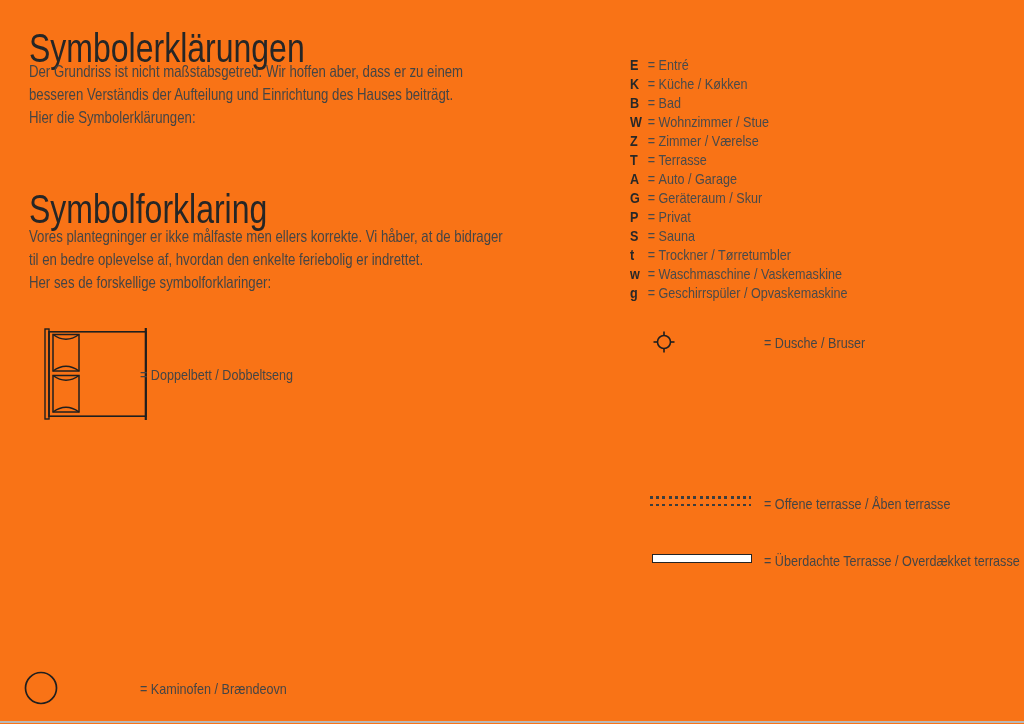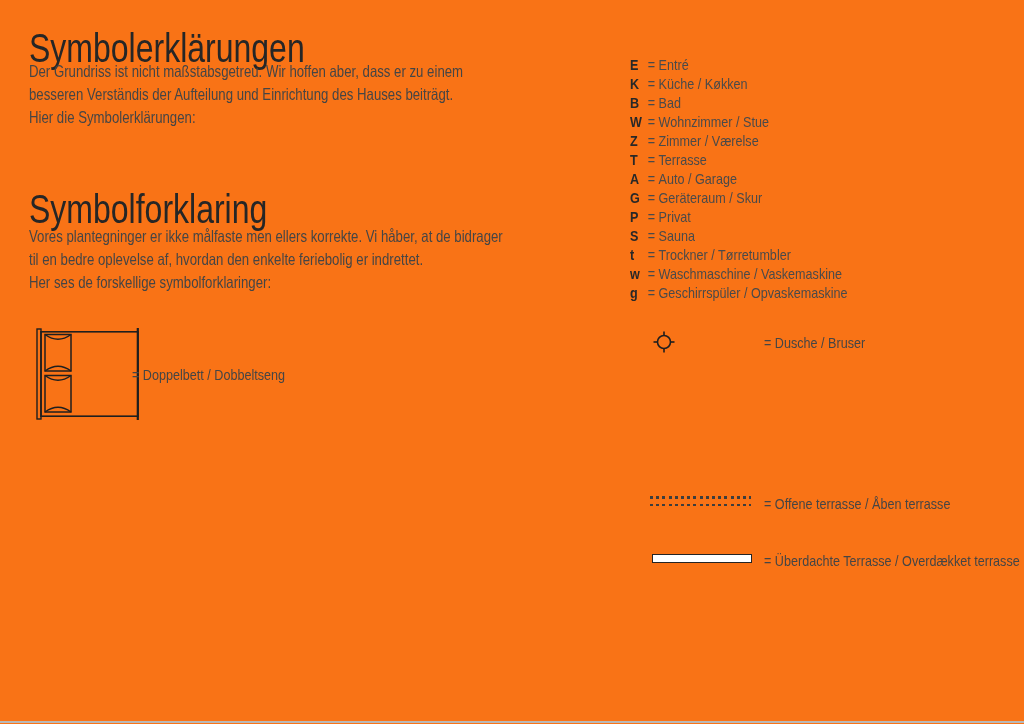--- a/index.html
+++ b/index.html
@@ -26,21 +26,21 @@
   
   .letters {
     position:absolute; left:630px; top:55px; transform:scaleX(0.84);
     transform-origin:left top; font-size:15px; color:#454545; width:330px;
   }
   .lrow { display:flex; height:19px; line-height:19px; white-space:nowrap; }
   .ll { width:21px; font-weight:700; color:#282828; }
   .le { width:13px; color:#4a4a4a; }
   .ld { color:#4a4a4a; }
   
-  .symrow  { position:absolute; left:14px;padding-left:22px; }
+  .symrow  { position:absolute; left:22px;padding-left:22px; }
   .rsymrow { position:absolute; left:652px; }
   .slabel {
     position:absolute; left:118px; top:50%;
     transform:translateY(-50%) scaleX(0.84); transform-origin:left center;
     font-size:15px; color:#454545; white-space:nowrap;
   }
   .rsymrow .slabel { left:112px; }
   .icn { display:block; }
   .icn * { vector-effect:none; }
   svg { stroke:#1f1f1f; fill:none; }
@@ -156,20 +156,26 @@
       <rect x="9" y="47.5" width="26" height="36.5" stroke-width="1.5"></rect>
       <path d="M9,47.5 Q22,57 35,47.5" stroke-width="1.5"></path>
       <path d="M9,84 Q22,74.5 35,84" stroke-width="1.5"></path>
     </svg>
     <span class="slabel">= Doppelbett / Dobbeltseng</span>
   </div>
 
 
 
 
+  <div class="symrow" style="top:670px;height:36px;width:400px">
+    <svg class="icn abs" style="left:2px;top:1px" width="34" height="34" viewBox="0 0 34 34">
+      <circle cx="17" cy="17" r="15.5" stroke-width="1.7"></circle>
+    </svg>
+    <span class="slabel">= Kaminofen / Brændeovn</span>
+  </div>
 
   <div class="rsymrow" style="top:330px;height:24px;width:380px">
     <svg class="icn" width="24" height="24" viewBox="0 0 24 24">
       <circle cx="12" cy="12" r="6.5" stroke-width="1.6"></circle>
       <line x1="12" y1="1.5" x2="12" y2="5.5" stroke-width="1.6"></line>
       <line x1="12" y1="18.5" x2="12" y2="22.5" stroke-width="1.6"></line>
       <line x1="1.5" y1="12" x2="5.5" y2="12" stroke-width="1.6"></line>
       <line x1="18.5" y1="12" x2="22.5" y2="12" stroke-width="1.6"></line>
     </svg>
     <span class="slabel">= Dusche / Bruser</span>

